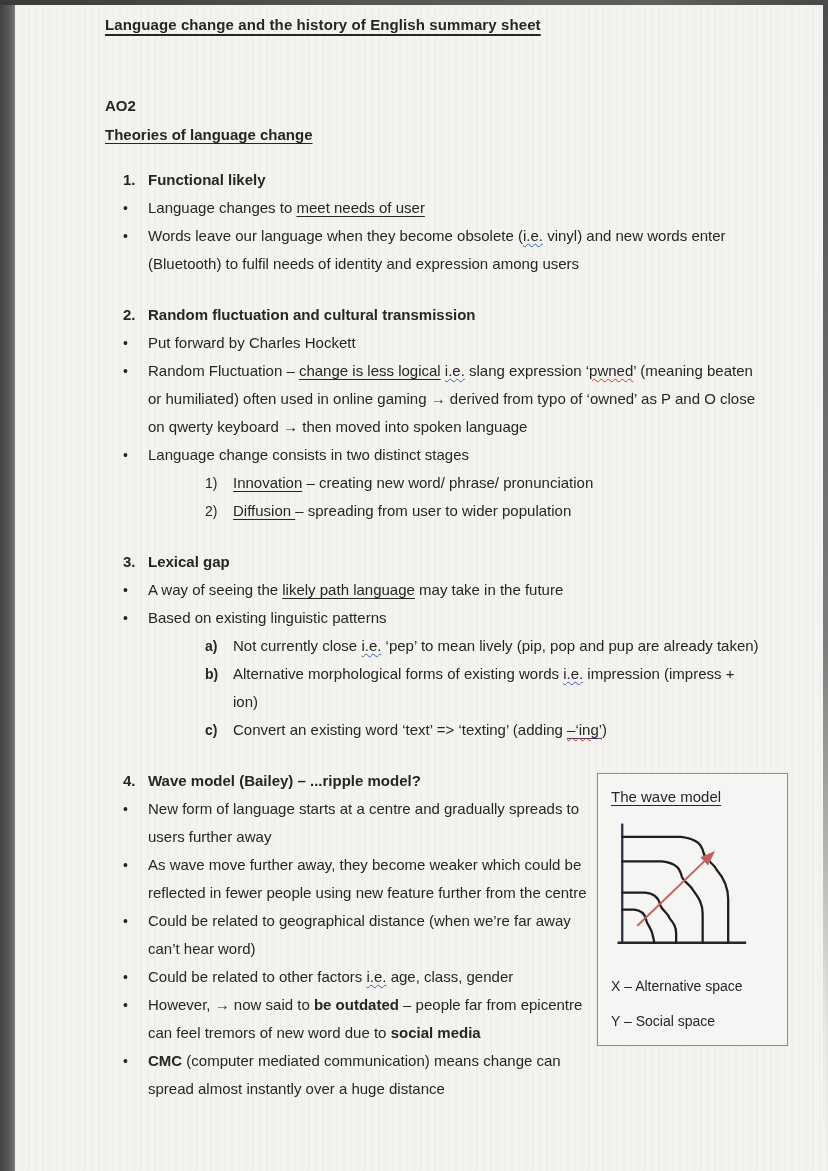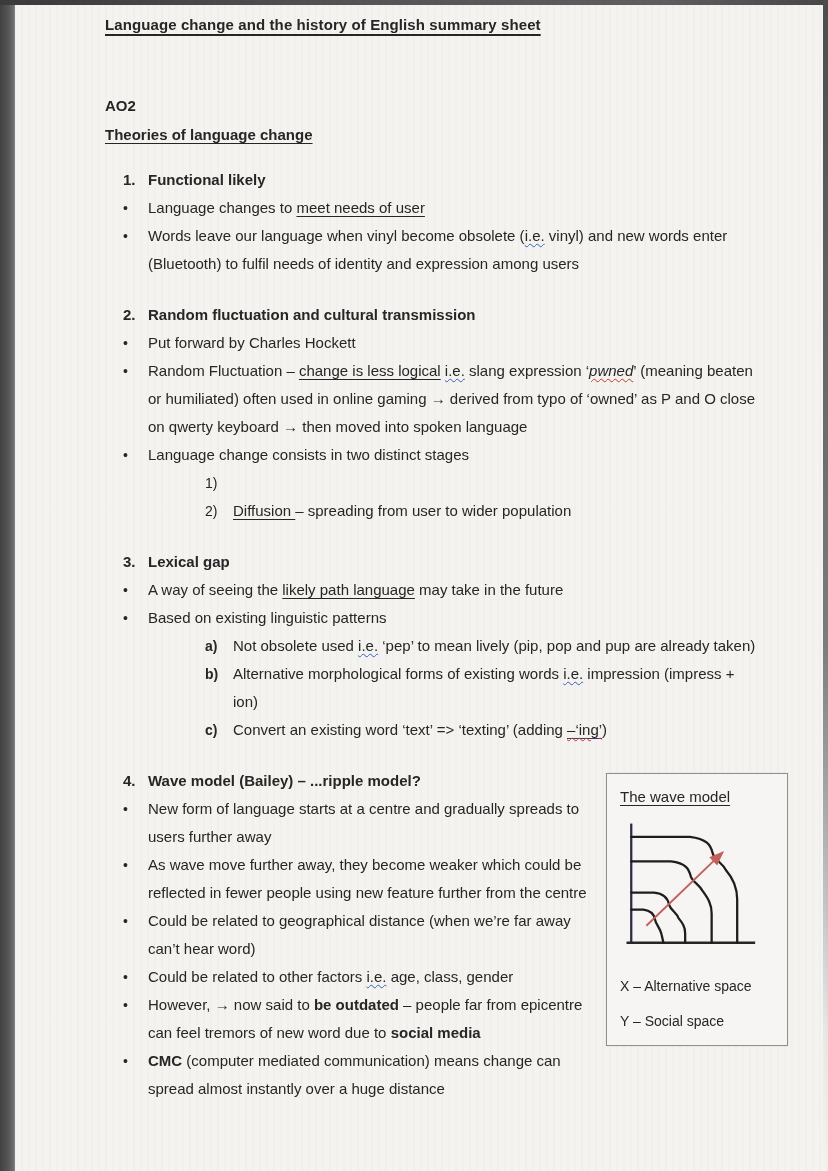--- a/index.html
+++ b/index.html
@@ -38,30 +38,30 @@
   .marker.num { width:25px; }
   .marker.bold { font-weight:bold; }
   .item.indent1 .marker { margin-left:18px; width:25px; }
   .item.indent2 .marker { margin-left:100px; width:28px; }
   .itext, .ttl { flex:1; }
   .item .marker { font-size:14px; }
 
   .seg-u   { text-decoration:underline; text-underline-offset:3px; }
   .seg-b   { font-weight:bold; }
   .seg-wb  { text-decoration:underline wavy var(--wavy-blue,#3b5fc0); text-decoration-thickness:1px; text-underline-offset:2px; }
-  .seg-wr  { text-decoration:underline wavy var(--wavy-red,#c23b22); text-decoration-thickness:1px; text-underline-offset:2px;font-style:italic; }
+  .seg-wr  { text-decoration:underline wavy var(--wavy-red,#c23b22); text-decoration-thickness:1px; text-underline-offset:2px; }
   .seg-uwr { text-decoration:underline wavy var(--wavy-red,#c23b22); text-decoration-thickness:1px; text-underline-offset:2px;
              border-bottom:1.5px solid #3a3a6e;text-align:right; }
 
   .t4-row { display:flex; align-items:flex-start; margin-top:23px; }
   .t4-row .theory { margin-top:0; flex:none; width:486px; }
   .figure-box {
-    flex:none; width:160px; margin-left:15px; margin-top:6px;
+    flex:none; width:160px; margin-left:6px; margin-top:6px;
     border:1.5px solid #8f8f8f; background:#f6f5f3;
-    padding:12px 9px 8px 11px;
+    padding:12px 18px 8px 11px;
     box-shadow:0 0 0 1px rgba(0,0,0,0.03);
   }
   .fig-title { font-size:15px; text-decoration:underline; text-underline-offset:3px; margin:2px 0 6px 2px; }
   .fig-svg { display:block; margin:4px 0 2px 0; }
   .fig-caption { font-size:14px; line-height:19px; margin-top:16px; margin-left:2px; }
   .fig-caption:last-child { margin-bottom:6px; }
 </style>
 </head>
 <body>
 
@@ -79,21 +79,21 @@
         <div class="theory-heading">
           <span class="marker num">1.</span>
           <span class="ttl">Functional likely</span>
         </div>
         <div class="item indent1">
           <span class="marker">•</span>
           <span class="itext"><span>Language changes to </span><span class="seg-u">meet needs of user</span></span>
         </div>
         <div class="item indent1">
           <span class="marker">•</span>
-          <span class="itext"><span>Words leave our language when vinyl become obsolete (</span><span class="seg-wb">i.e.</span><span> vinyl) and new words enter (Bluetooth) to fulfil needs of identity and expression among users</span></span>
+          <span class="itext"><span>Words leave our language when they become obsolete (</span><span class="seg-wb">i.e.</span><span> vinyl) and new words enter (Bluetooth) to fulfil needs of identity and expression among users</span></span>
         </div>
       </div>
     <div class="theory">
         <div class="theory-heading">
           <span class="marker num">2.</span>
           <span class="ttl">Random fluctuation and cultural transmission</span>
         </div>
         <div class="item indent1">
           <span class="marker">•</span>
           <span class="itext"><span>Put forward by Charles Hockett</span></span>
@@ -101,20 +101,21 @@
         <div class="item indent1">
           <span class="marker">•</span>
           <span class="itext"><span>Random Fluctuation – </span><span class="seg-u">change is less logical</span><span> </span><span class="seg-wb">i.e.</span><span> slang expression ‘</span><span class="seg-wr">pwned</span><span>’ (meaning beaten or humiliated) often used in online gaming → derived from typo of ‘owned’ as P and O close on qwerty keyboard → then moved into spoken language</span></span>
         </div>
         <div class="item indent1">
           <span class="marker">•</span>
           <span class="itext"><span>Language change consists in two distinct stages</span></span>
         </div>
         <div class="item indent2">
           <span class="marker">1)</span>
+          <span class="itext"><span class="seg-u">Innovation</span><span> – creating new word/ phrase/ pronunciation</span></span>
         </div>
         <div class="item indent2">
           <span class="marker">2)</span>
           <span class="itext"><span class="seg-u">Diffusion </span><span>– spreading from user to wider population</span></span>
         </div>
       </div>
     <div class="theory">
         <div class="theory-heading">
           <span class="marker num">3.</span>
           <span class="ttl">Lexical gap</span>
@@ -122,21 +123,21 @@
         <div class="item indent1">
           <span class="marker">•</span>
           <span class="itext"><span>A way of seeing the </span><span class="seg-u">likely path language</span><span> may take in the future</span></span>
         </div>
         <div class="item indent1">
           <span class="marker">•</span>
           <span class="itext"><span>Based on existing linguistic patterns</span></span>
         </div>
         <div class="item indent2">
           <span class="marker bold">a)</span>
-          <span class="itext"><span>Not obsolete used </span><span class="seg-wb">i.e.</span><span> ‘pep’ to mean lively (pip, pop and pup are already taken)</span></span>
+          <span class="itext"><span>Not currently close </span><span class="seg-wb">i.e.</span><span> ‘pep’ to mean lively (pip, pop and pup are already taken)</span></span>
         </div>
         <div class="item indent2">
           <span class="marker bold">b)</span>
           <span class="itext"><span>Alternative morphological forms of existing words </span><span class="seg-wb">i.e.</span><span> impression (impress + ion)</span></span>
         </div>
         <div class="item indent2">
           <span class="marker bold">c)</span>
           <span class="itext"><span>Convert an existing word ‘text’ =&gt; ‘texting’ (adding </span><span class="seg-uwr">–‘ing’</span><span>)</span></span>
         </div>
       </div>

